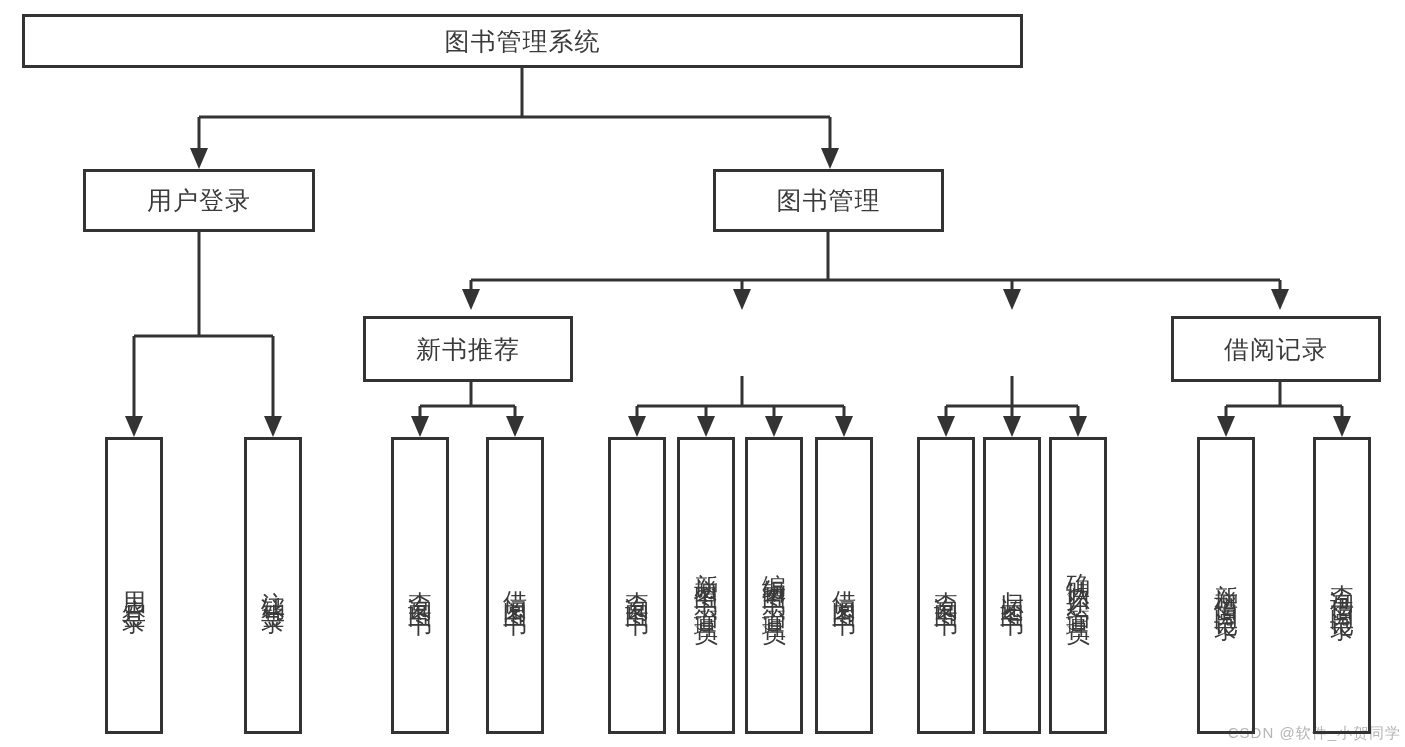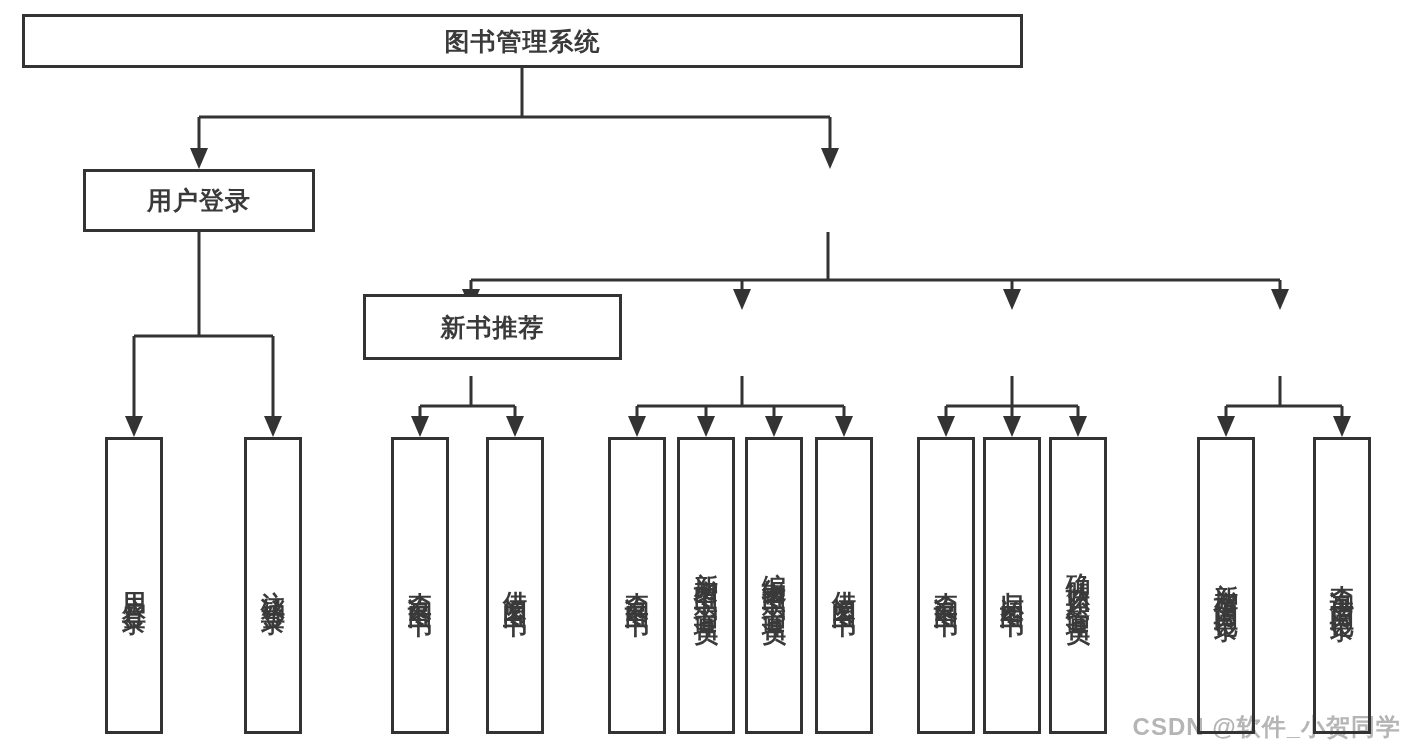--- a/index.html
+++ b/index.html
@@ -1,33 +1,33 @@
 <!DOCTYPE html>
 <html style="--line: #333333; --text: #3a3a3a; --box-bg: #ffffff; --watermark: #b5b5b5; --background: #ffffff;"><head>
 <meta charset="utf-8">
 <style>
   :root{
     --line:#333333; --text:#3a3a3a; --box-bg:#ffffff; --watermark:#b5b5b5; --background:#ffffff;
   }
   *{margin:0;padding:0;box-sizing:border-box;}
   html,body{width:1405px;height:747px;background:var(--background,#fff);overflow:hidden;
     font-family:"Liberation Sans","DejaVu Sans",sans-serif;}
-  #stage{position:relative;width:1405px;height:747px;background:var(--background,#fff);font-weight:bold;}
+  #stage{position:relative;width:1405px;height:747px;background:var(--background,#fff);}
   #connectors{position:absolute;left:0;top:0;width:1405px;height:747px;}
   #connectors path{stroke:var(--line,#333);stroke-width:3;fill:none;}
   #connectors polygon{fill:var(--line,#333);stroke:none;}
   .node{position:absolute;background:var(--box-bg,#fff);border:3px solid var(--line,#333);
     display:flex;align-items:center;justify-content:center;color:var(--text,#3a3a3a);}
   .h .lbl{font-size:25px;letter-spacing:1px;white-space:nowrap;}
   .l2{top:169px;height:63px;}
-  .l3{top:294px;width:259px;height:66px;text-align:right;}
+  .l3{top:316px;width:210px;height:66px;text-align:right;}
   .leaf{top:437px;width:58px;height:297px;}
   .vlbl{writing-mode:vertical-rl;text-orientation:mixed;letter-spacing:7px;line-height:1;
     font-size:24px;white-space:nowrap;}
-  #watermark{position:absolute;right:4px;bottom:4px;font-size:24px;letter-spacing:1px;
+  #watermark{position:absolute;right:4px;bottom:4px;font-size:15px;letter-spacing:1px;
     color:var(--watermark,#b5b5b5);mix-blend-mode:darken;z-index:10;white-space:nowrap;}
 </style>
 </head>
 <body>
 
 <div id="stage">
 
   <svg id="connectors" viewBox="0 0 1405 747" xmlns="http://www.w3.org/2000/svg">
     <path d="M522 68 V117 M199 117 H830 M199 117 V150 M830 117 V150"></path>
     <path d="M199 232 V336 M134 336 H273 M134 336 V418 M273 336 V418"></path>
@@ -59,23 +59,29 @@
     </g>
   </svg>
 
   <div class="node h" style="left:22px;top:14px;width:1001px;height:54px">
     <span class="lbl">图书管理系统</span>
   </div>
 
   <div class="node h l2" style="left:83px;width:232px">
     <span class="lbl">用户登录</span>
   </div>
+  <div class="node h l2" style="left:713px;width:231px">
+    <span class="lbl">图书管理</span>
+  </div>
 
   <div class="node h l3" style="left:363px">
     <span class="lbl">新书推荐</span>
+  </div>
+  <div class="node h l3" style="left:1171px">
+    <span class="lbl">借阅记录</span>
   </div>
 
   <div class="node leaf" style="left:105px">
     <span class="vlbl">用户登录</span>
   </div>
   <div class="node leaf" style="left:244px">
     <span class="vlbl">注销登录</span>
   </div>
 
   <div class="node leaf" style="left:391px">

